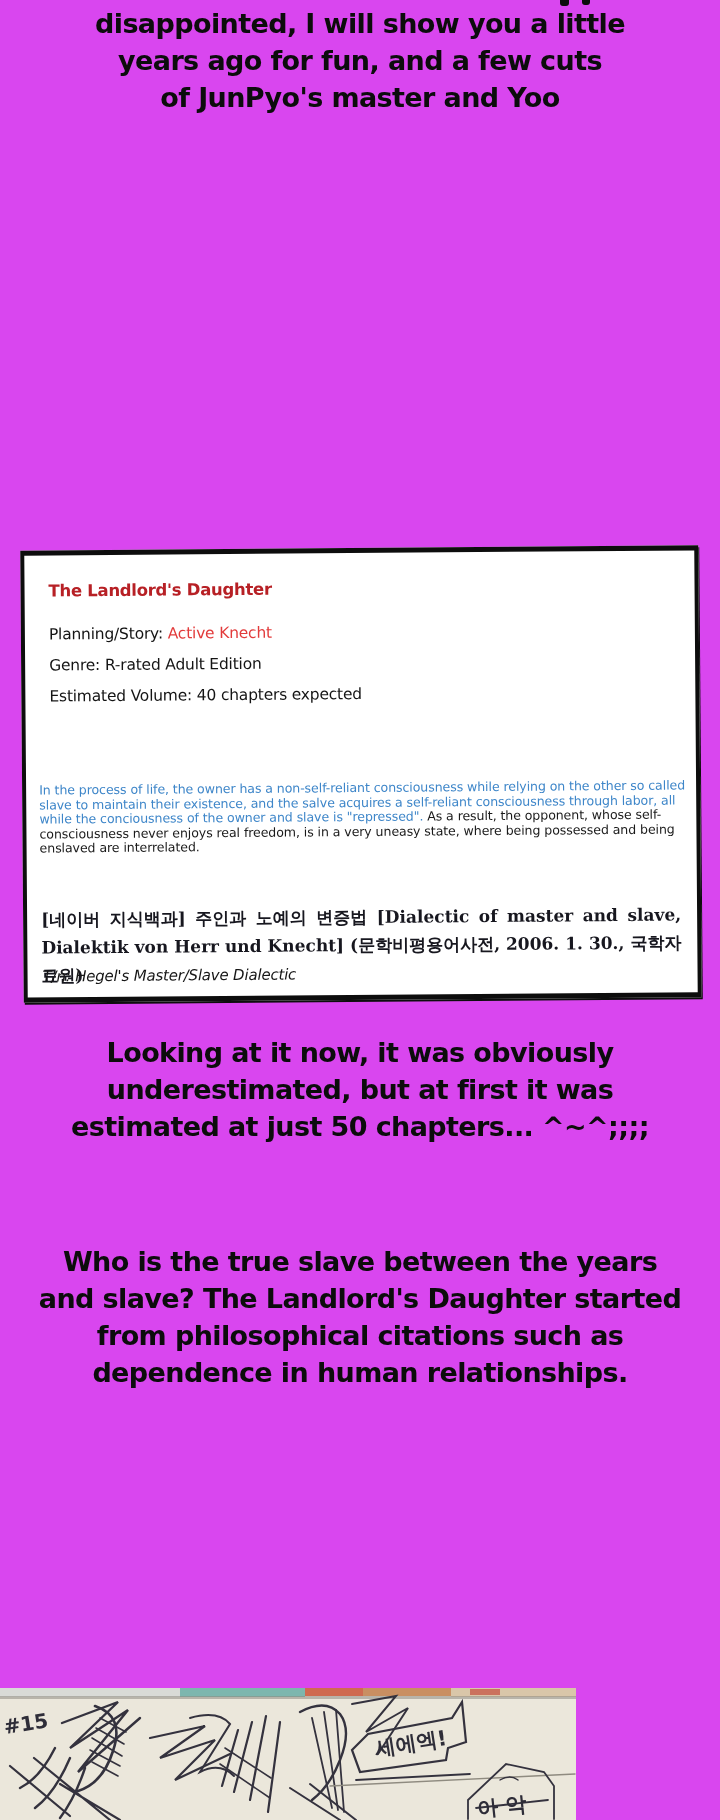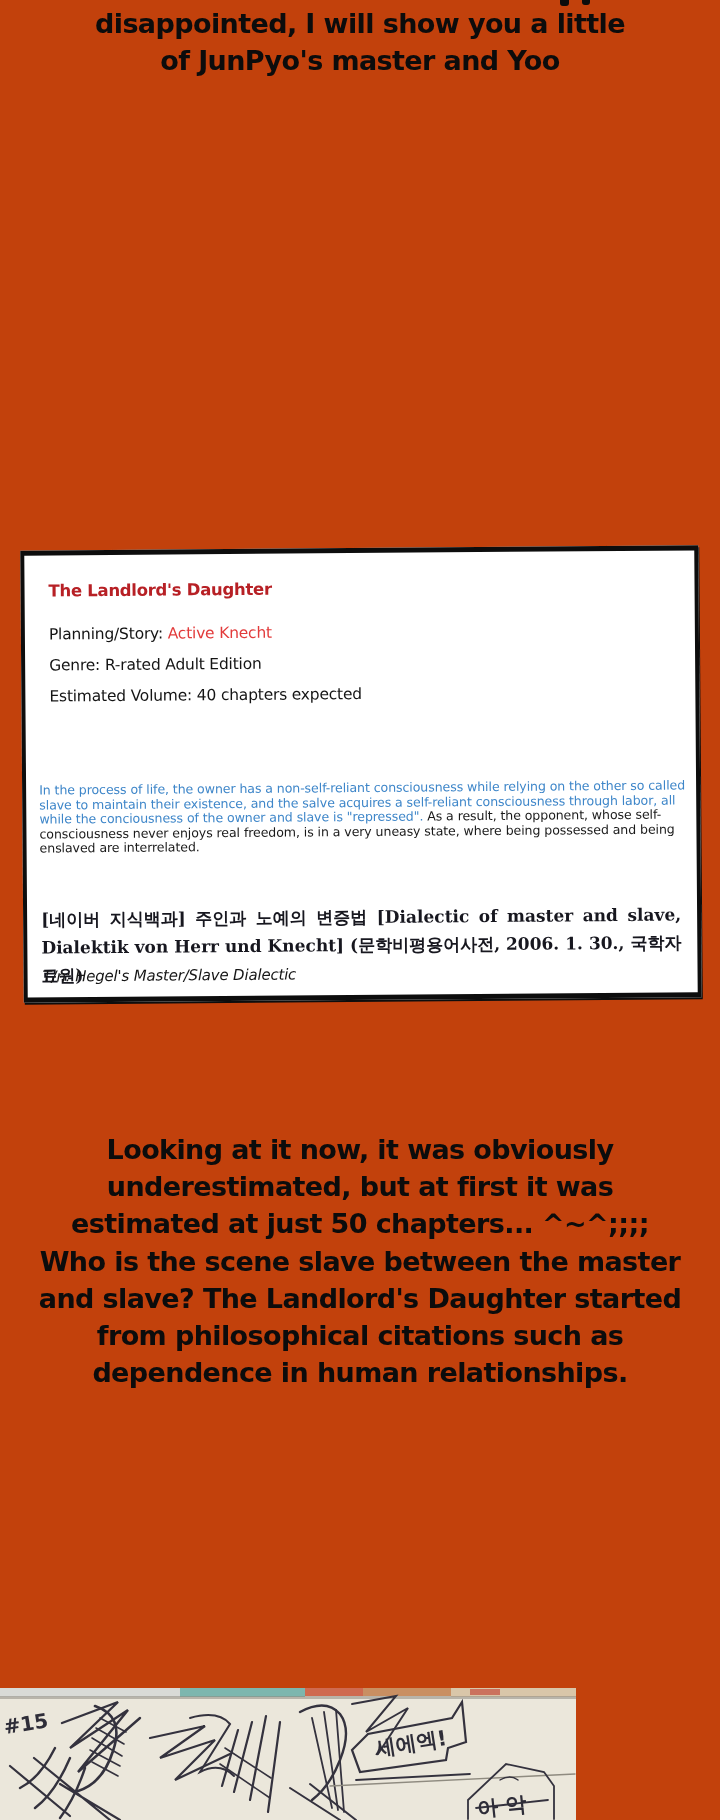--- a/index.html
+++ b/index.html
@@ -1,21 +1,21 @@
 <!DOCTYPE html>
 <html><head>
 <meta charset="utf-8">
 <style>
   * { margin: 0; padding: 0; box-sizing: border-box; }
   html, body { background: #ffffff; }
   #page {
     position: relative;
     width: 720px;
     height: 1820px;
-    background: #c2410c;
+    background: #d946ef;
     overflow: hidden;
     font-family: "DejaVu Sans", "Liberation Sans", sans-serif;
     color: #0e0e0e;
   }
   .big-text {
     position: absolute;
     left: 0;
     width: 720px;
     text-align: center;
     font-weight: bold;
@@ -95,20 +95,21 @@
 
 <div id="page">
 
   <span class="cutoff-mark">
       <i></i>
       <i></i>
     </span>
 
   <div class="big-text" style="top: 5px;">
     <div>disappointed, I will show you a little</div>
+    <div>years ago for fun, and a few cuts</div>
     <div>of JunPyo's master and Yoo</div>
   </div>
 
   <div class="plan-box">
     <div class="plan-inner">
       <div class="plan-title">The Landlord's Daughter</div>
 
       <div class="plan-field">
         <span>Planning/Story: </span><span class="red-val">Active Knecht</span>
       </div>
@@ -122,28 +123,28 @@
       <div class="plan-quote">
         <span class="blue">In the process of life, the owner has a non-self-reliant consciousness while relying on the other so called slave to maintain their existence, and the salve acquires a self-reliant consciousness through labor, all while the conciousness of the owner and slave is "repressed".</span><span> As a result, the opponent, whose self-consciousness never enjoys real freedom, is in a very uneasy state, where being possessed and being enslaved are interrelated.</span>
       </div>
 
       <div class="plan-citation">[네이버 지식백과] 주인과 노예의 변증법 [Dialectic of master and slave, Dialektik von Herr und Knecht] (문학비평용어사전, 2006. 1. 30., 국학자료원)</div>
 
       <div class="plan-tn">T/n: Hegel's Master/Slave Dialectic</div>
     </div>
   </div>
 
-  <div class="big-text" style="top: 1131px;">
+  <div class="big-text" style="top: 1034px;">
     <div>Looking at it now, it was obviously</div>
     <div>underestimated, but at first it was</div>
     <div>estimated at just 50 chapters... ^~^;;;;</div>
   </div>
 
   <div class="big-text" style="top: 1243px;">
-    <div>Who is the scene slave between the master</div>
+    <div>Who is the true slave between the years</div>
     <div>and slave? The Landlord's Daughter started</div>
     <div>from philosophical citations such as</div>
     <div>dependence in human relationships.</div>
   </div>
 
   <div class="sketch-photo">
     <svg width="576" height="132" viewBox="0 0 576 132" xmlns="http://www.w3.org/2000/svg">
 
       <rect x="0" y="6" width="576" height="126" fill="#ebe7db"></rect>
 

